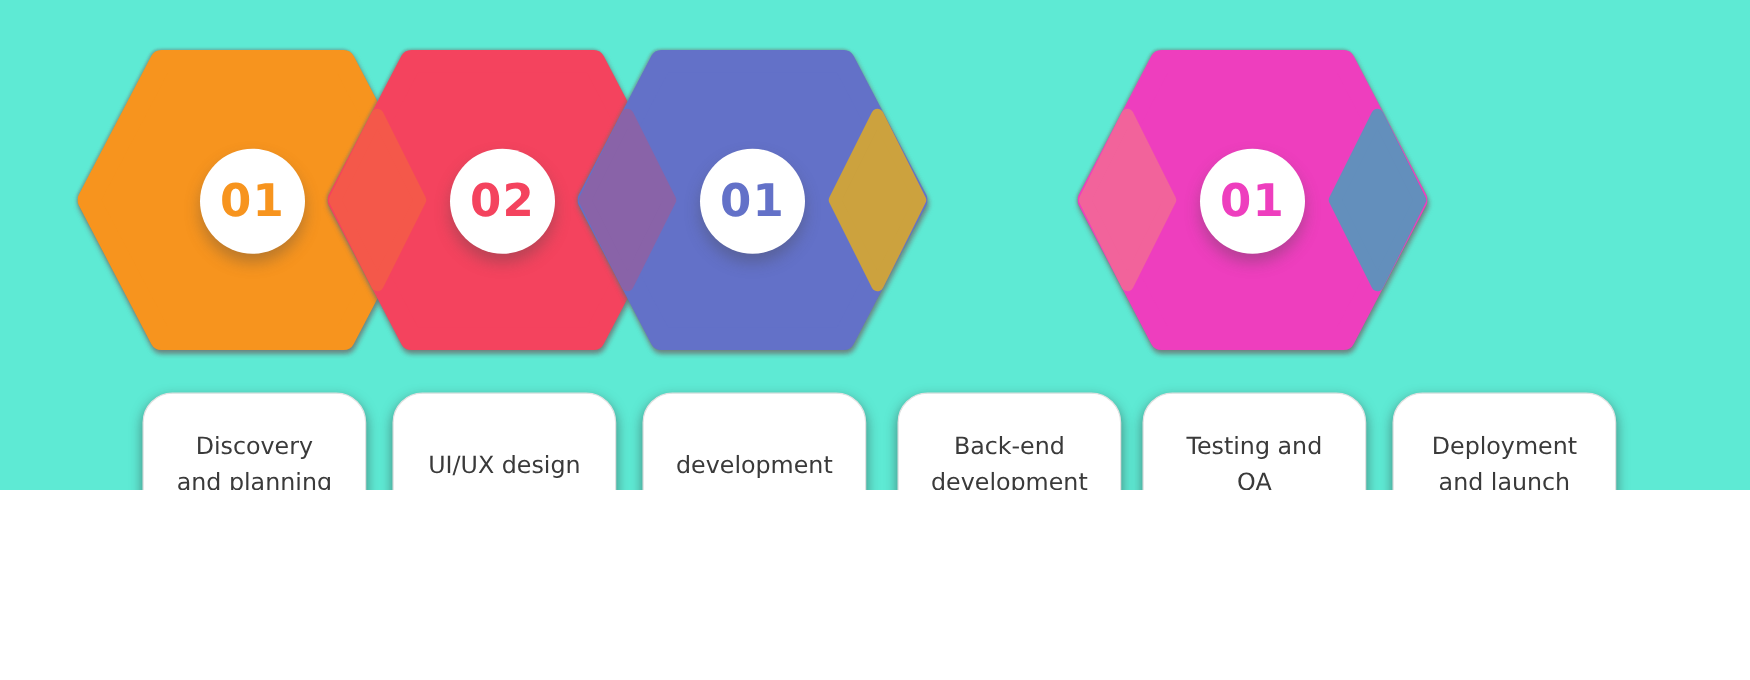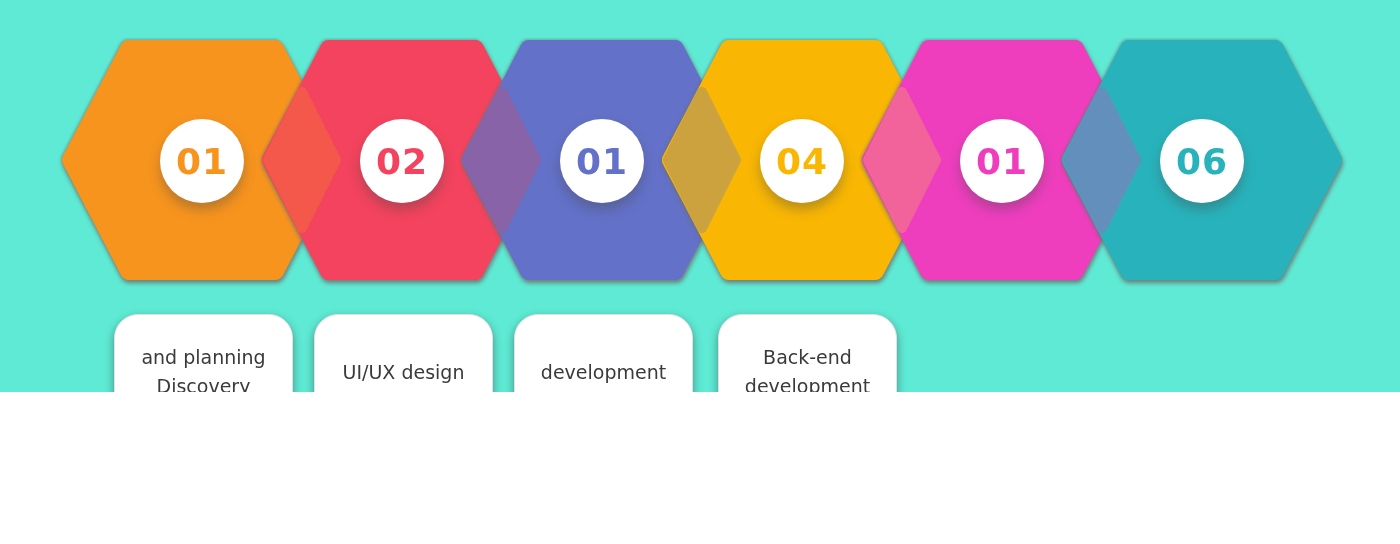--- a/index.html
+++ b/index.html
@@ -96,50 +96,30 @@
   <div class="step s2" style="--c: #6371C8;">
     <div class="hex-wrap">
       <svg viewBox="0 0 280 240">
           <polygon points="9,120 67,9 213,9 271,120 213,231 67,231"></polygon>
         </svg>
     </div>
     <div class="num-circle">
       <span class="num">01</span>
     </div>
   </div>
-  <div class="step s3" style="--c: #F9B703;">
-    <div class="hex-wrap">
-      <svg viewBox="0 0 280 240">
-          <polygon points="9,120 67,9 213,9 271,120 213,231 67,231"></polygon>
-        </svg>
-    </div>
-    <div class="num-circle">
-      <span class="num">04</span>
-    </div>
-  </div>
   <div class="step s4" style="--c: #EE3EBE;">
     <div class="hex-wrap">
       <svg viewBox="0 0 280 240">
           <polygon points="9,120 67,9 213,9 271,120 213,231 67,231"></polygon>
         </svg>
     </div>
     <div class="num-circle">
       <span class="num">01</span>
     </div>
   </div>
-  <div class="step s5" style="--c: #28B3BC;">
-    <div class="hex-wrap">
-      <svg viewBox="0 0 280 240">
-          <polygon points="9,120 67,9 213,9 271,120 213,231 67,231"></polygon>
-        </svg>
-    </div>
-    <div class="num-circle">
-      <span class="num">06</span>
-    </div>
-  </div>
 
   <div class="diamond d0" style="--c: #F4584A;">
     <svg viewBox="0 0 80 148">
         <polygon points="40,6 74,74 40,142 6,74"></polygon>
       </svg>
   </div>
   <div class="diamond d1" style="--c: #8963A8;">
     <svg viewBox="0 0 80 148">
         <polygon points="40,6 74,74 40,142 6,74"></polygon>
       </svg>
@@ -155,39 +135,51 @@
       </svg>
   </div>
   <div class="diamond d4" style="--c: #638FBC;">
     <svg viewBox="0 0 80 148">
         <polygon points="40,6 74,74 40,142 6,74"></polygon>
       </svg>
   </div>
 
   <div class="card c0">
     <div class="card-text">
+      <span>Discovery</span>
       <span>and planning</span>
-      <span>Discovery</span>
     </div>
   </div>
   <div class="card c1">
     <div class="card-text">
       <span>UI/UX design</span>
       <span></span>
     </div>
   </div>
   <div class="card c2">
     <div class="card-text">
       <span>development</span>
     </div>
   </div>
   <div class="card c3">
     <div class="card-text">
       <span>Back-end</span>
       <span>development</span>
+    </div>
+  </div>
+  <div class="card c4">
+    <div class="card-text">
+      <span>Testing and</span>
+      <span>QA</span>
+    </div>
+  </div>
+  <div class="card c5">
+    <div class="card-text">
+      <span>Deployment</span>
+      <span>and launch</span>
     </div>
   </div>
 
   <div class="wm-left" style="--c: #3d3d3d;">
     <div class="wm-word">
       <span class="blob a"></span>
         <span class="blob b"></span>
         <span class="blob c"></span>
         <span class="blob d"></span>
     </div>

